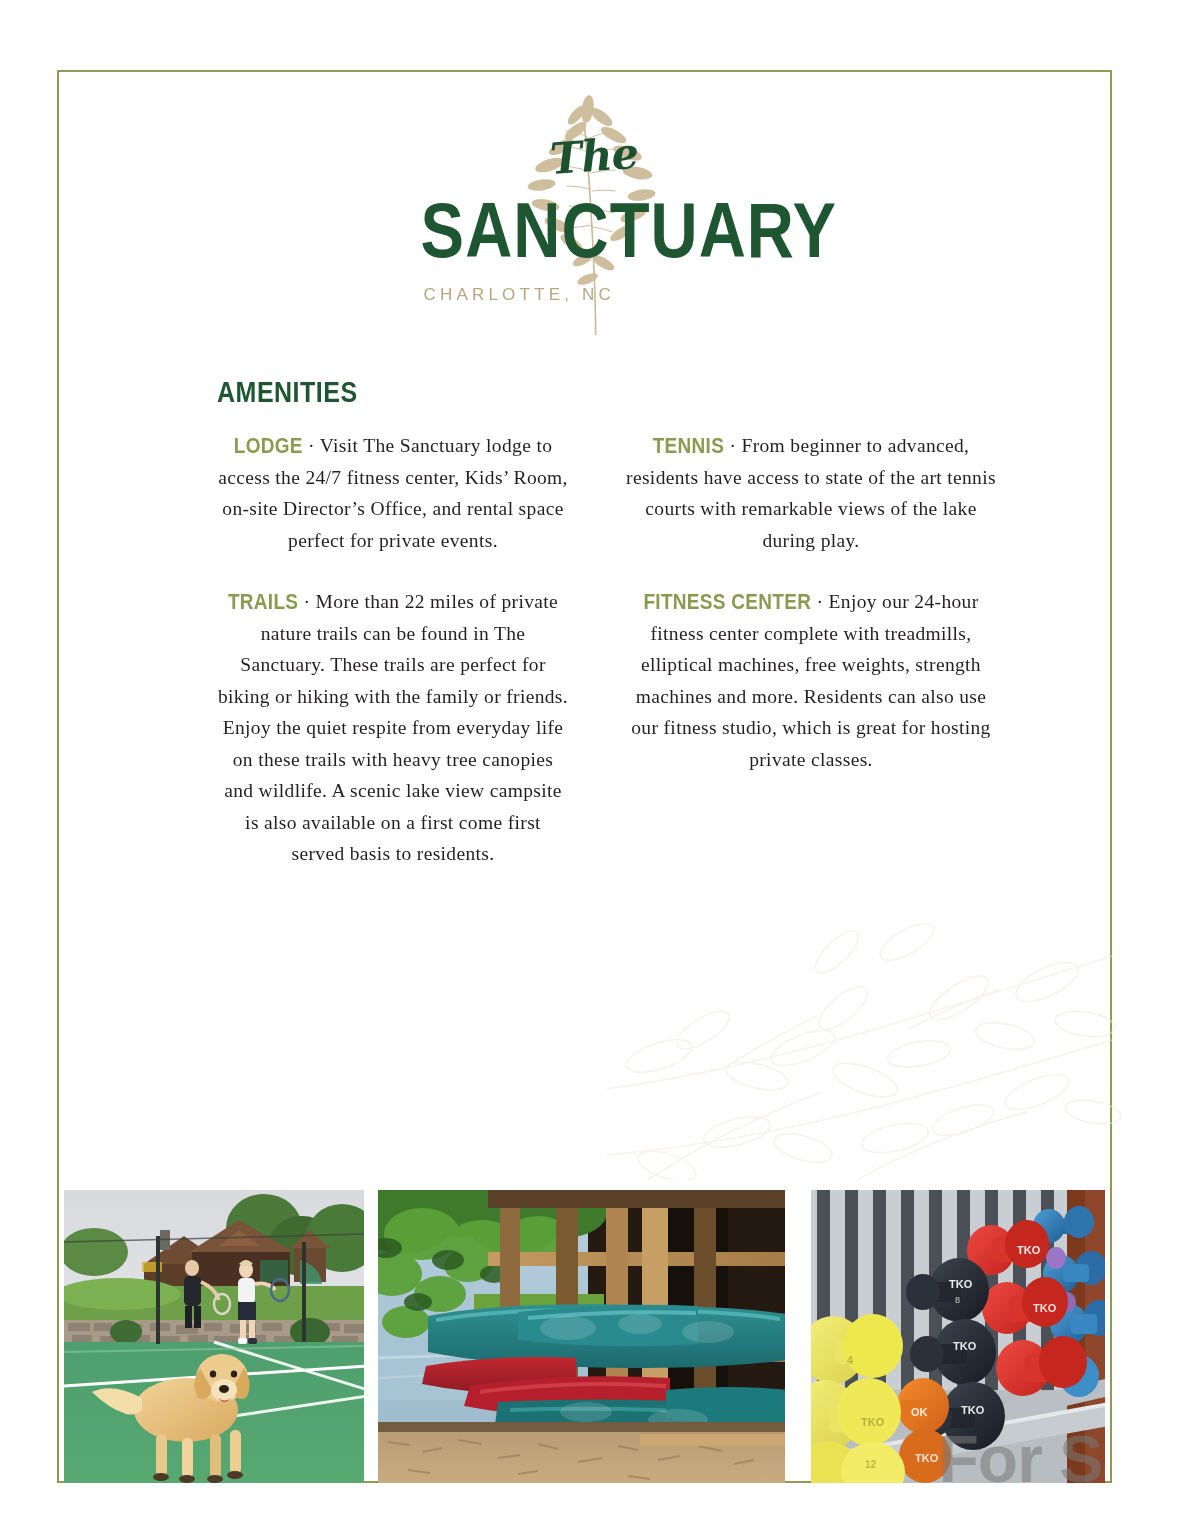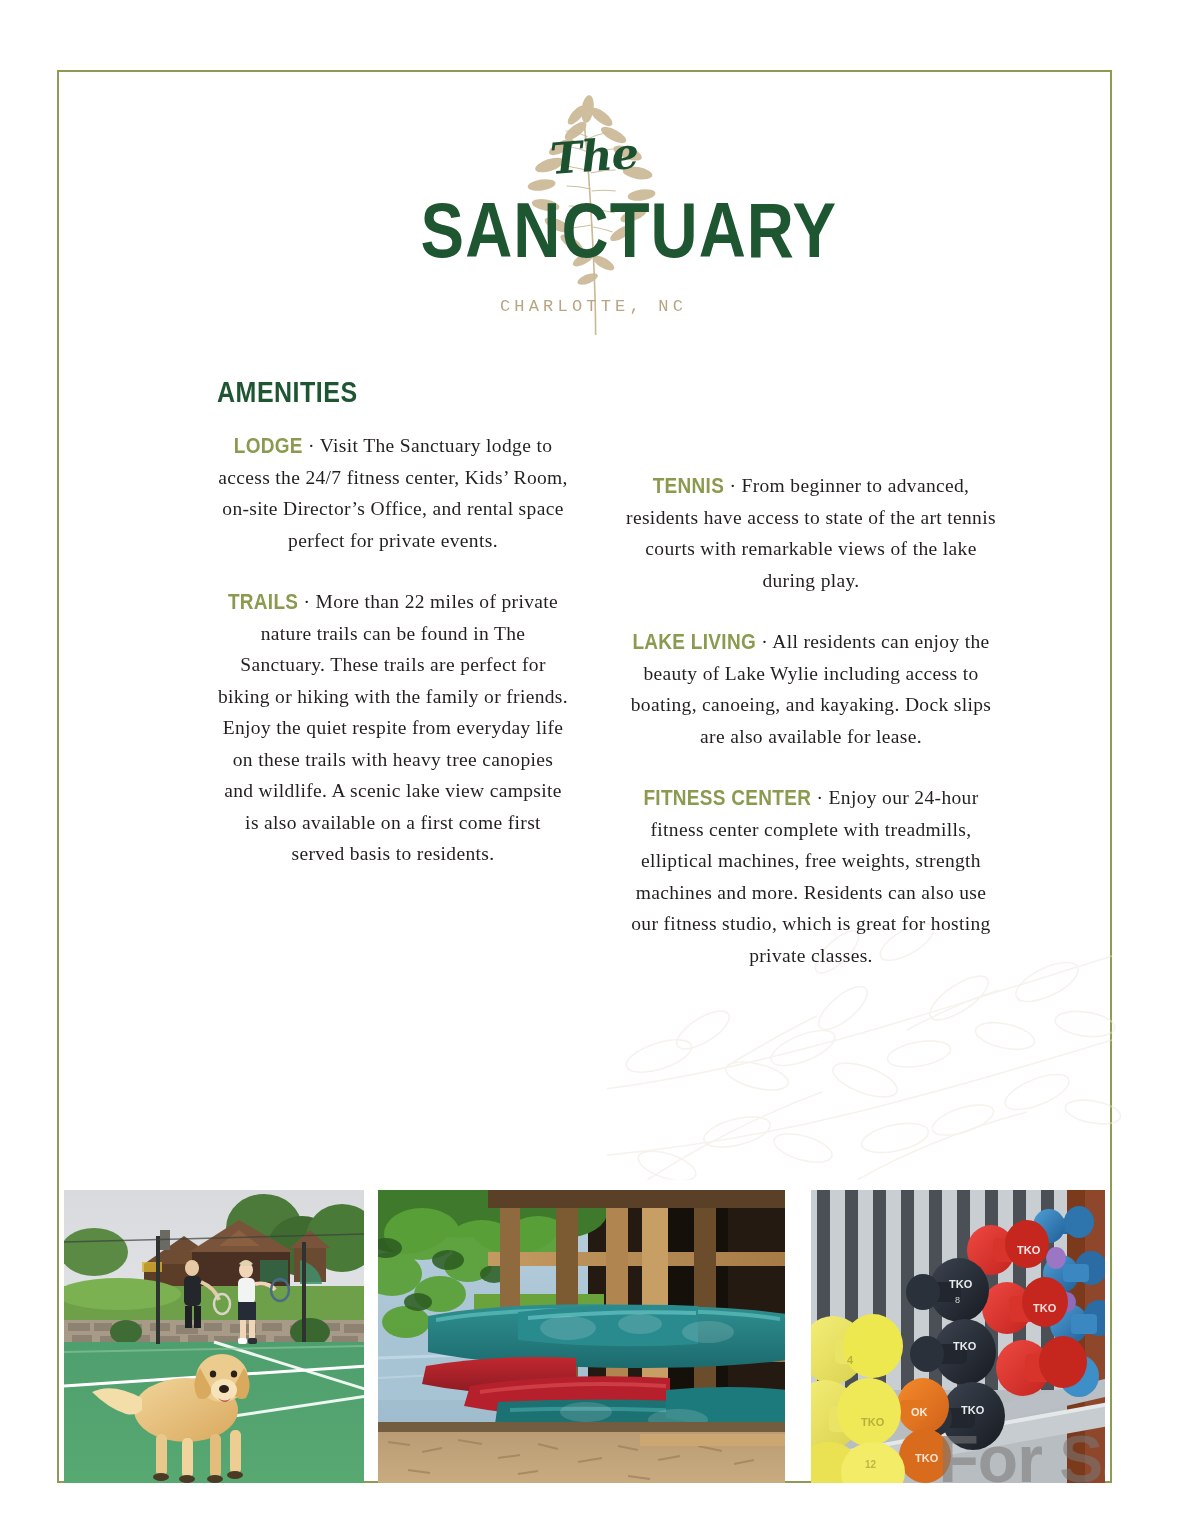--- a/index.html
+++ b/index.html
@@ -89,23 +89,23 @@
     line-height: 64px;
     color: #1d5631;
     letter-spacing: 1px;
     transform: scaleY(1.22) scaleX(1.02);
     transform-origin: center top;
     z-index: 3;
   }
   .logo-city {
     position: absolute;
     left: 0; right: 0;
-    top: 202px;
-    text-align: center;
-    font-family: Liberation Mono, monospace;
+    top: 190px;
+    text-align: left;
+    font-family: Liberation Sans, sans-serif;
     font-weight: 400;
     font-size: 17px;
     color: #b9a582;
     letter-spacing: 4.2px;
     z-index: 3;
   }
 
   
   .watermark {
     position: absolute;
@@ -129,21 +129,21 @@
     letter-spacing: .5px;
     transform: scaleY(1.18);
     transform-origin: left top;
   }
 
   .col {
     position: absolute;
     top: 430px;
   }
   .col-left  { left: 217px; width: 352px; }
-  .col-right { left: 625px; width: 372px; margin-top: 40px; }
+  .col-right { left: 625px; width: 372px; }
 
   .para {
     margin: 0 0 30px 0;
     font-family: "Liberation Serif", serif;
     font-size: 19.5px;
     line-height: 31.5px;
     color: #231f20;
     letter-spacing: .35px;
     text-align: center;
   }
@@ -299,23 +299,20 @@
     <p class="para">
       <span class="label">TRAILS</span><span class="sep"> · </span><span>More than 22 miles of private nature trails can be found in The Sanctuary. These trails are perfect for biking or hiking with the family or friends. Enjoy the quiet respite from everyday life on these trails with heavy tree canopies and wildlife. A scenic lake view campsite is also available on a first come first served basis to residents.</span>
     </p>
   </div>
 
   <div class="col col-right">
     <p class="para">
       <span class="label">TENNIS</span><span class="sep"> · </span><span>From beginner to advanced, residents have access to state of the art tennis courts with remarkable views of the lake during play.</span>
     </p>
     <p class="para">
-      <span class="label">LAKE LIVING</span><span class="sep"> · </span><span>All residents can enjoy the beauty of Lake Wylie including access to boating, canoeing, and kayaking. Dock slips are also available for lease.</span>
-    </p>
-    <p class="para">
       <span class="label">FITNESS CENTER</span><span class="sep"> · </span><span>Enjoy our 24-hour fitness center complete with treadmills, elliptical machines, free weights, strength machines and more. Residents can also use our fitness studio, which is great for hosting private classes.</span>
     </p>
   </div>
 
   <div class="photos">
 
     <div class="photo p1">
       <svg width="304" height="293" viewBox="0 0 304 293">
         <defs>
           <linearGradient id="sky1" x1="0" y1="0" x2="0" y2="1">

